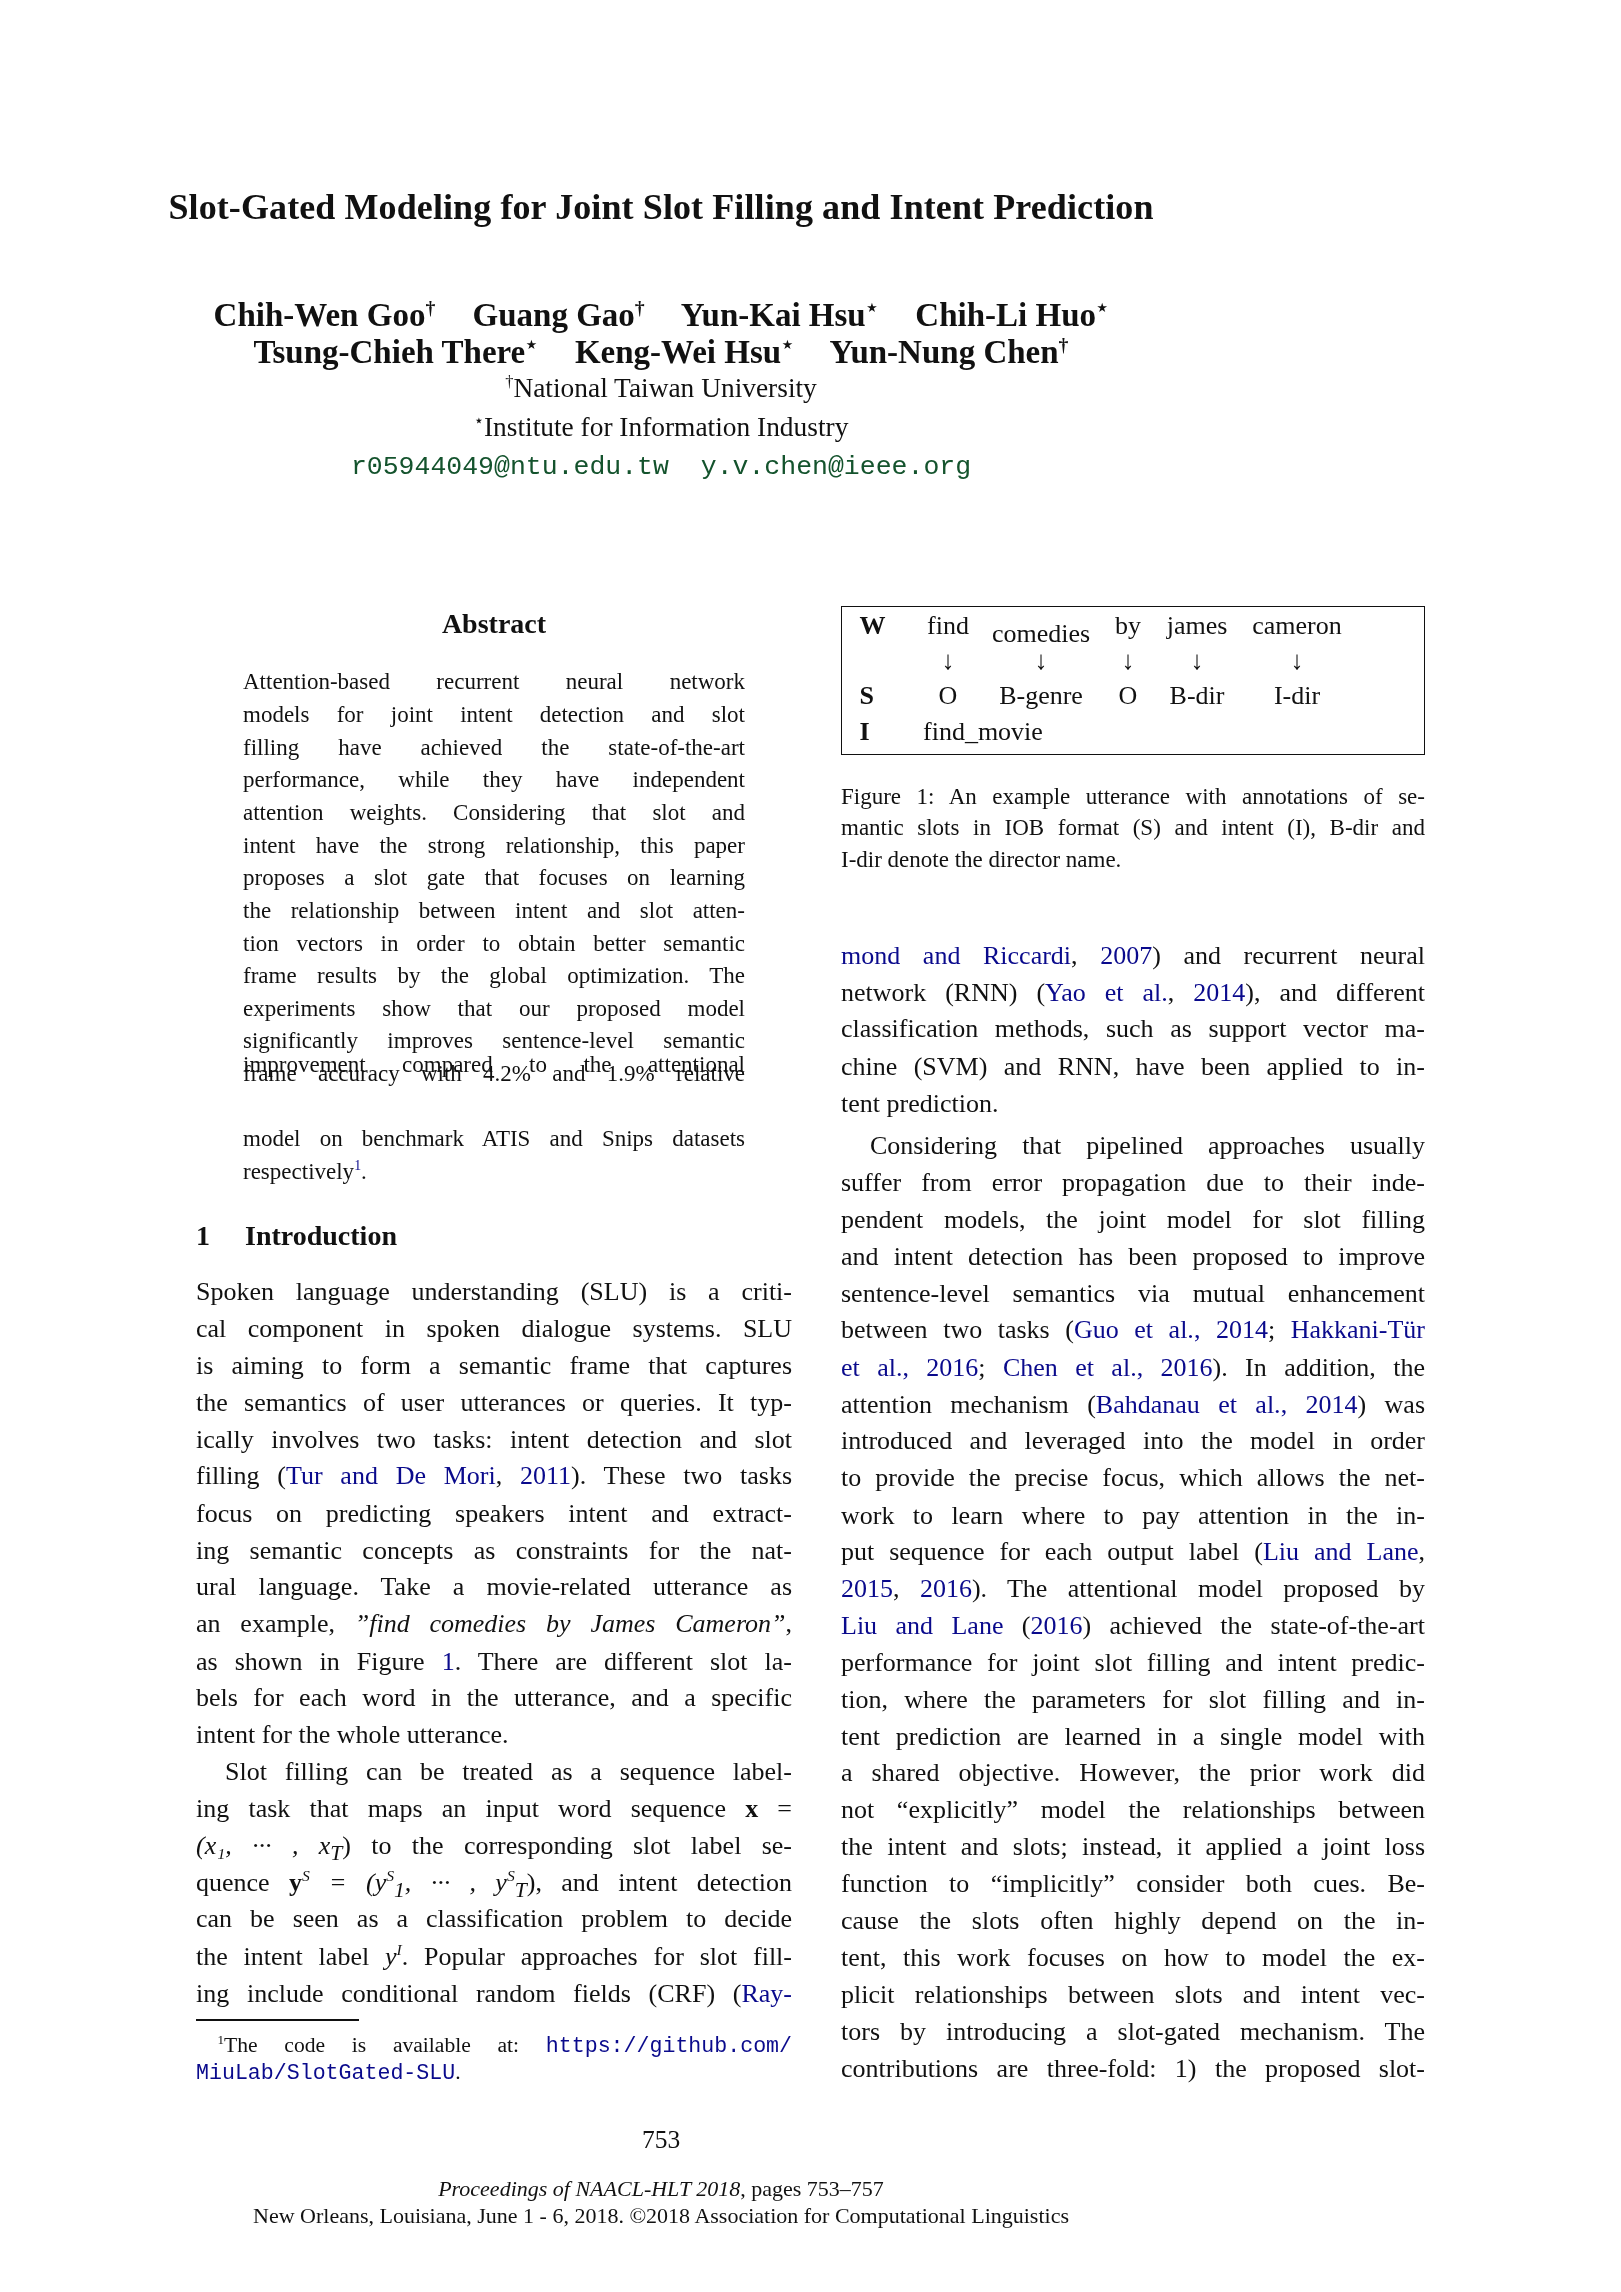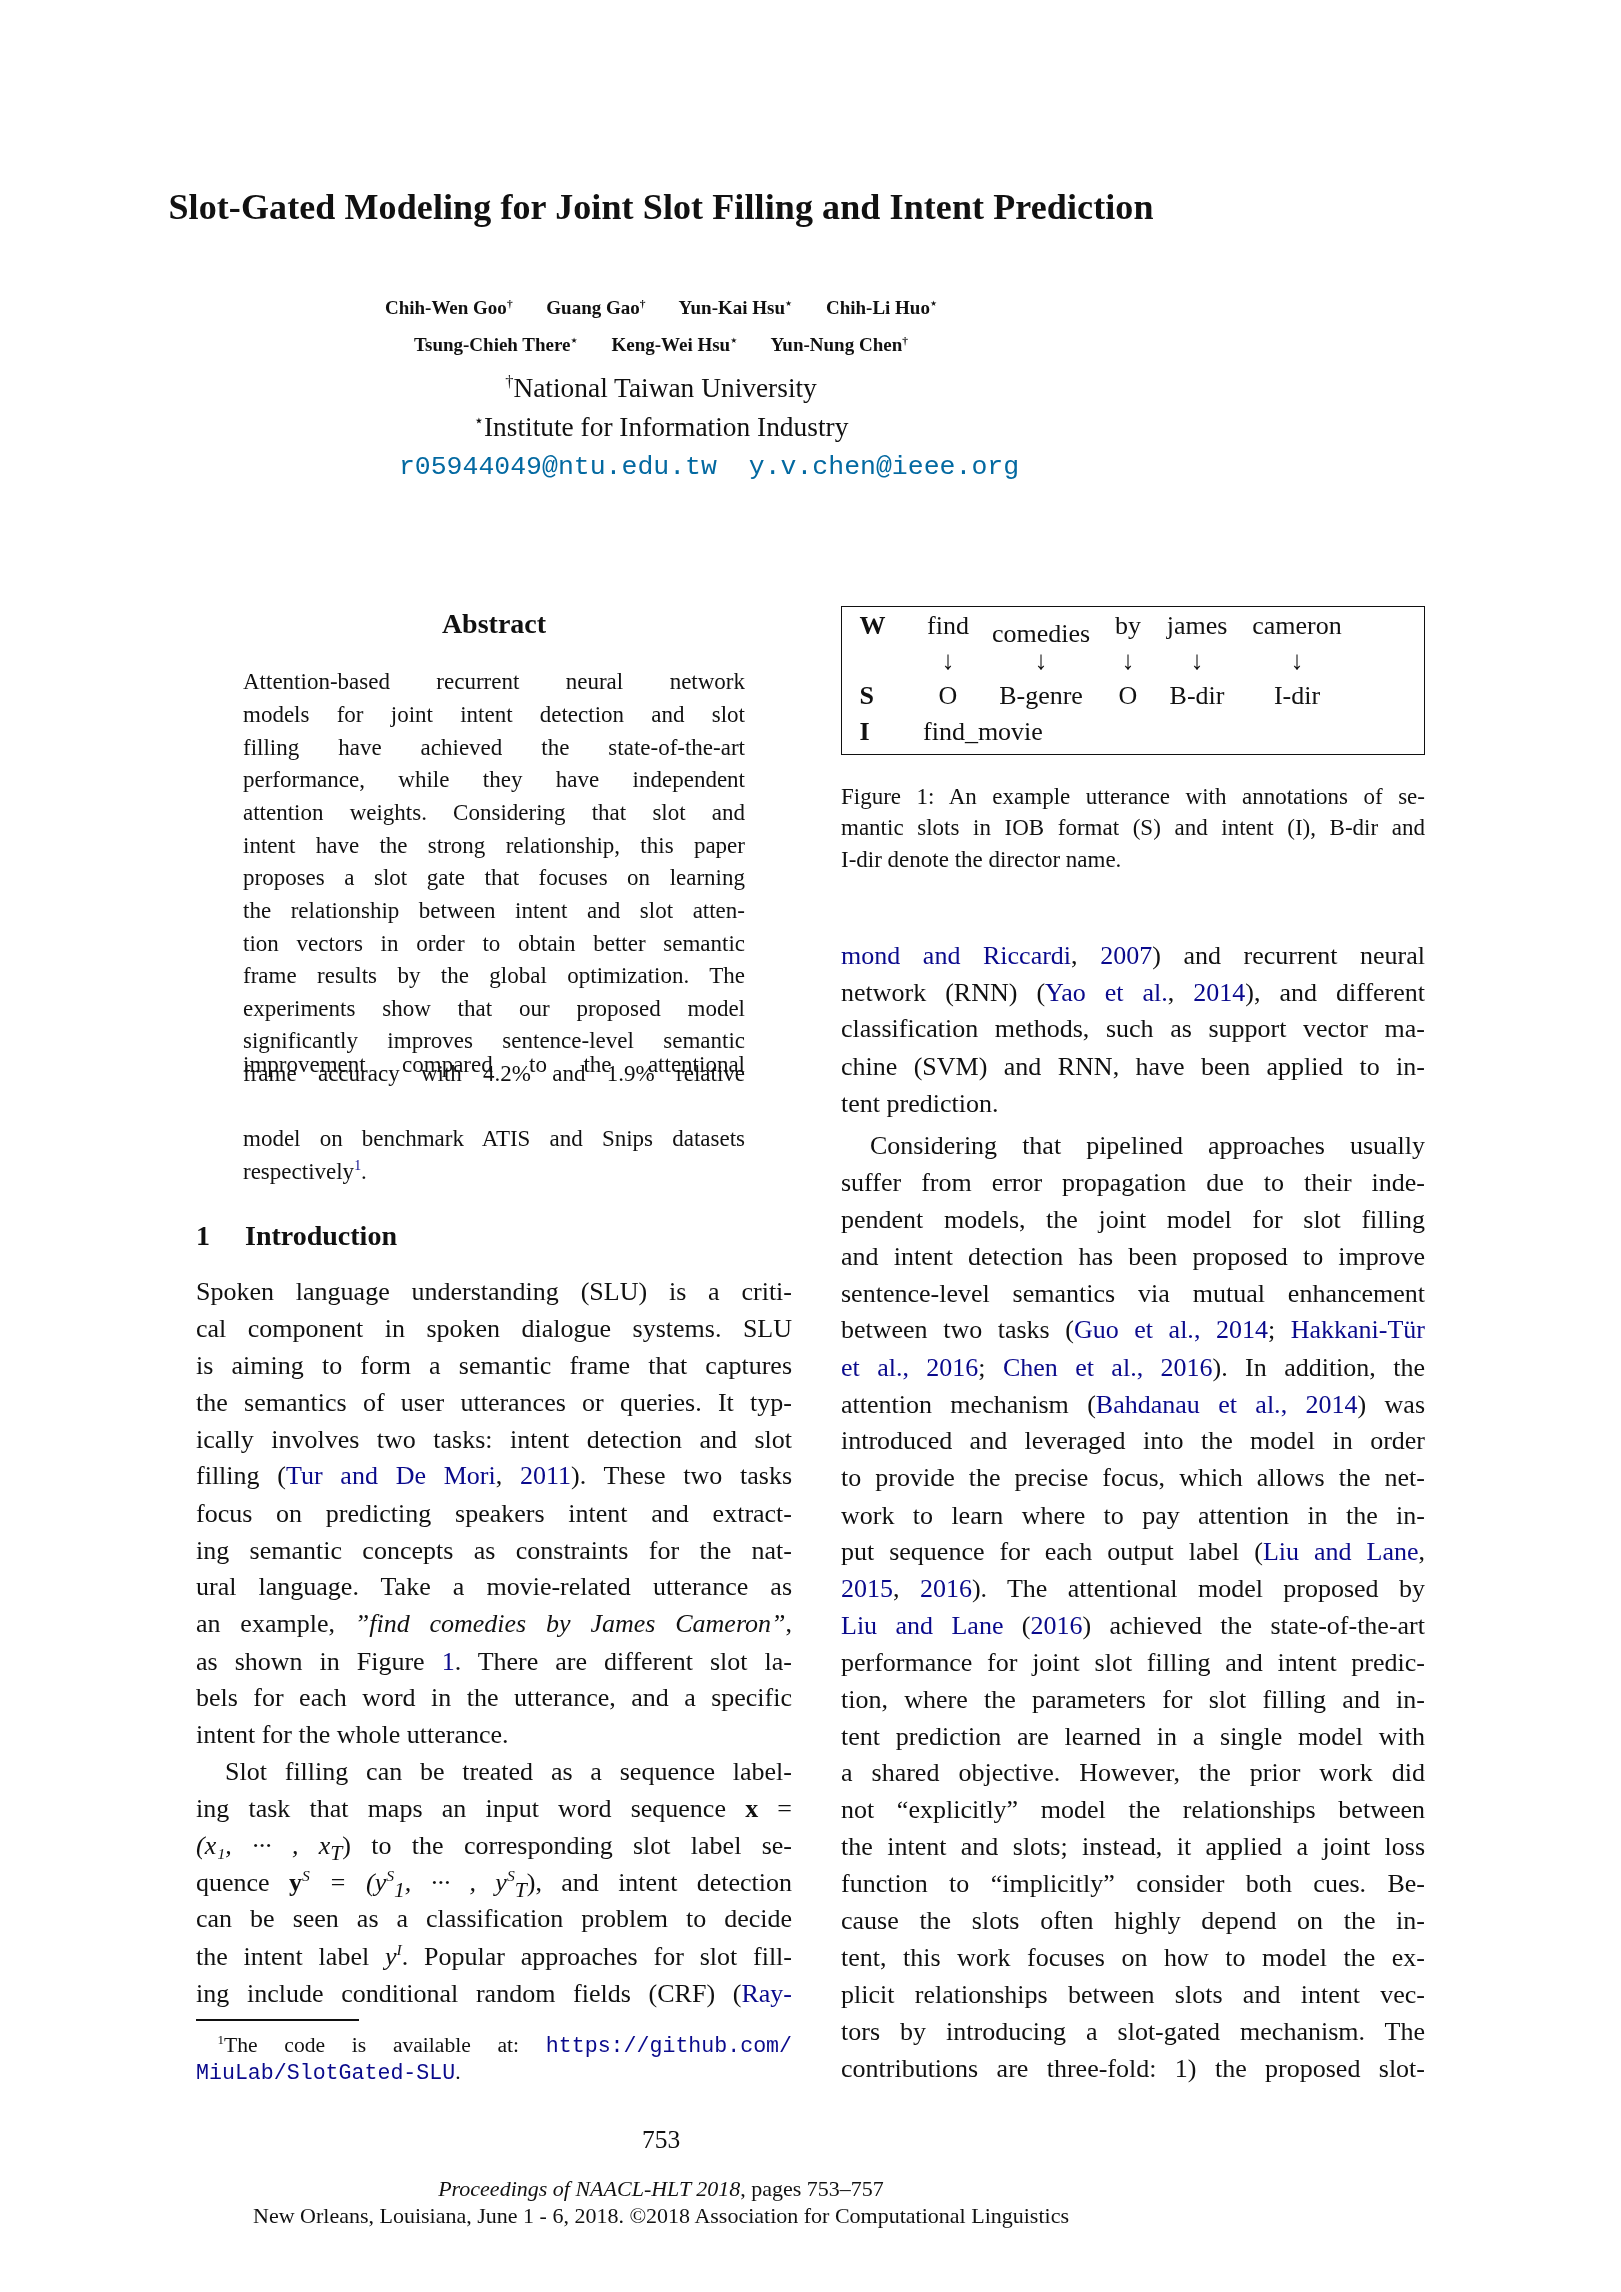--- a/index.html
+++ b/index.html
@@ -1,24 +1,24 @@
 <!DOCTYPE html>
 <html><head>
 <meta charset="utf-8">
 <style>
   html, body { margin:0; padding:0; background:#ffffff; }
   body { width:1621px; height:2293px; position:relative; overflow:hidden;
          font-family:"Liberation Serif", "DejaVu Serif", serif; color:#111; }
   .abs { position:absolute; white-space:nowrap; }
   .center { position:absolute; left:0; width:1322px; text-align:center; white-space:nowrap; }
   .title { top:186px; font-size:36px; font-weight:bold; letter-spacing:0.1px; }
-  .authors { font-size:19px; font-weight:bold; }
+  .authors { font-size:33px; font-weight:bold; }
   .authors span.sep { display:inline-block; width:29px; }
   .affil { font-size:27.4px; }
-  .email { font-size:26.5px; font-family:"Liberation Mono","DejaVu Sans Mono",monospace; color:#0369a1;margin-left:48px; }
+  .email { font-size:26.5px; font-family:"Liberation Mono","DejaVu Sans Mono",monospace; color:#14532d; }
   sup { font-size:60%; vertical-align:super; line-height:0; }
   .link { color:#0a0a8c; }
   .hdr { font-size:28px; font-weight:bold; }
   .just { position:absolute; white-space:nowrap; text-align:justify; text-align-last:justify; }
   .absline { left:243px; width:502px; font-size:23px; }
   .lline { left:196px; width:596px; font-size:26px; }
   .rline { left:841px; width:584px; font-size:26px; }
   .last { text-align-last:left; }
   .indent { padding-left:29px; box-sizing:border-box; }
   .fig { position:absolute; left:841px; top:606px; width:584px; height:149px;

